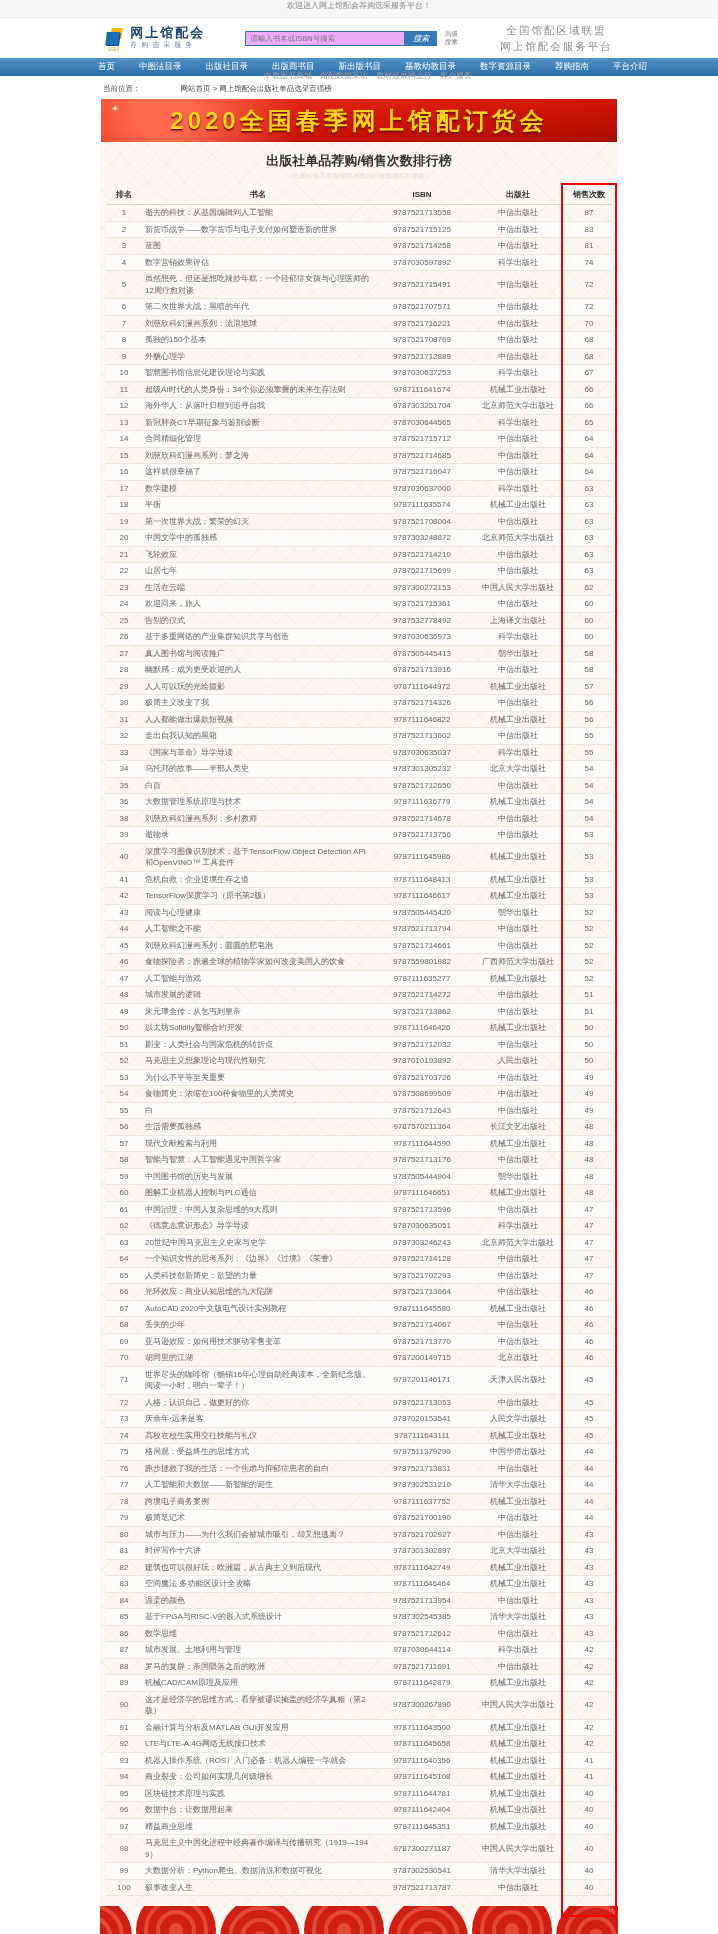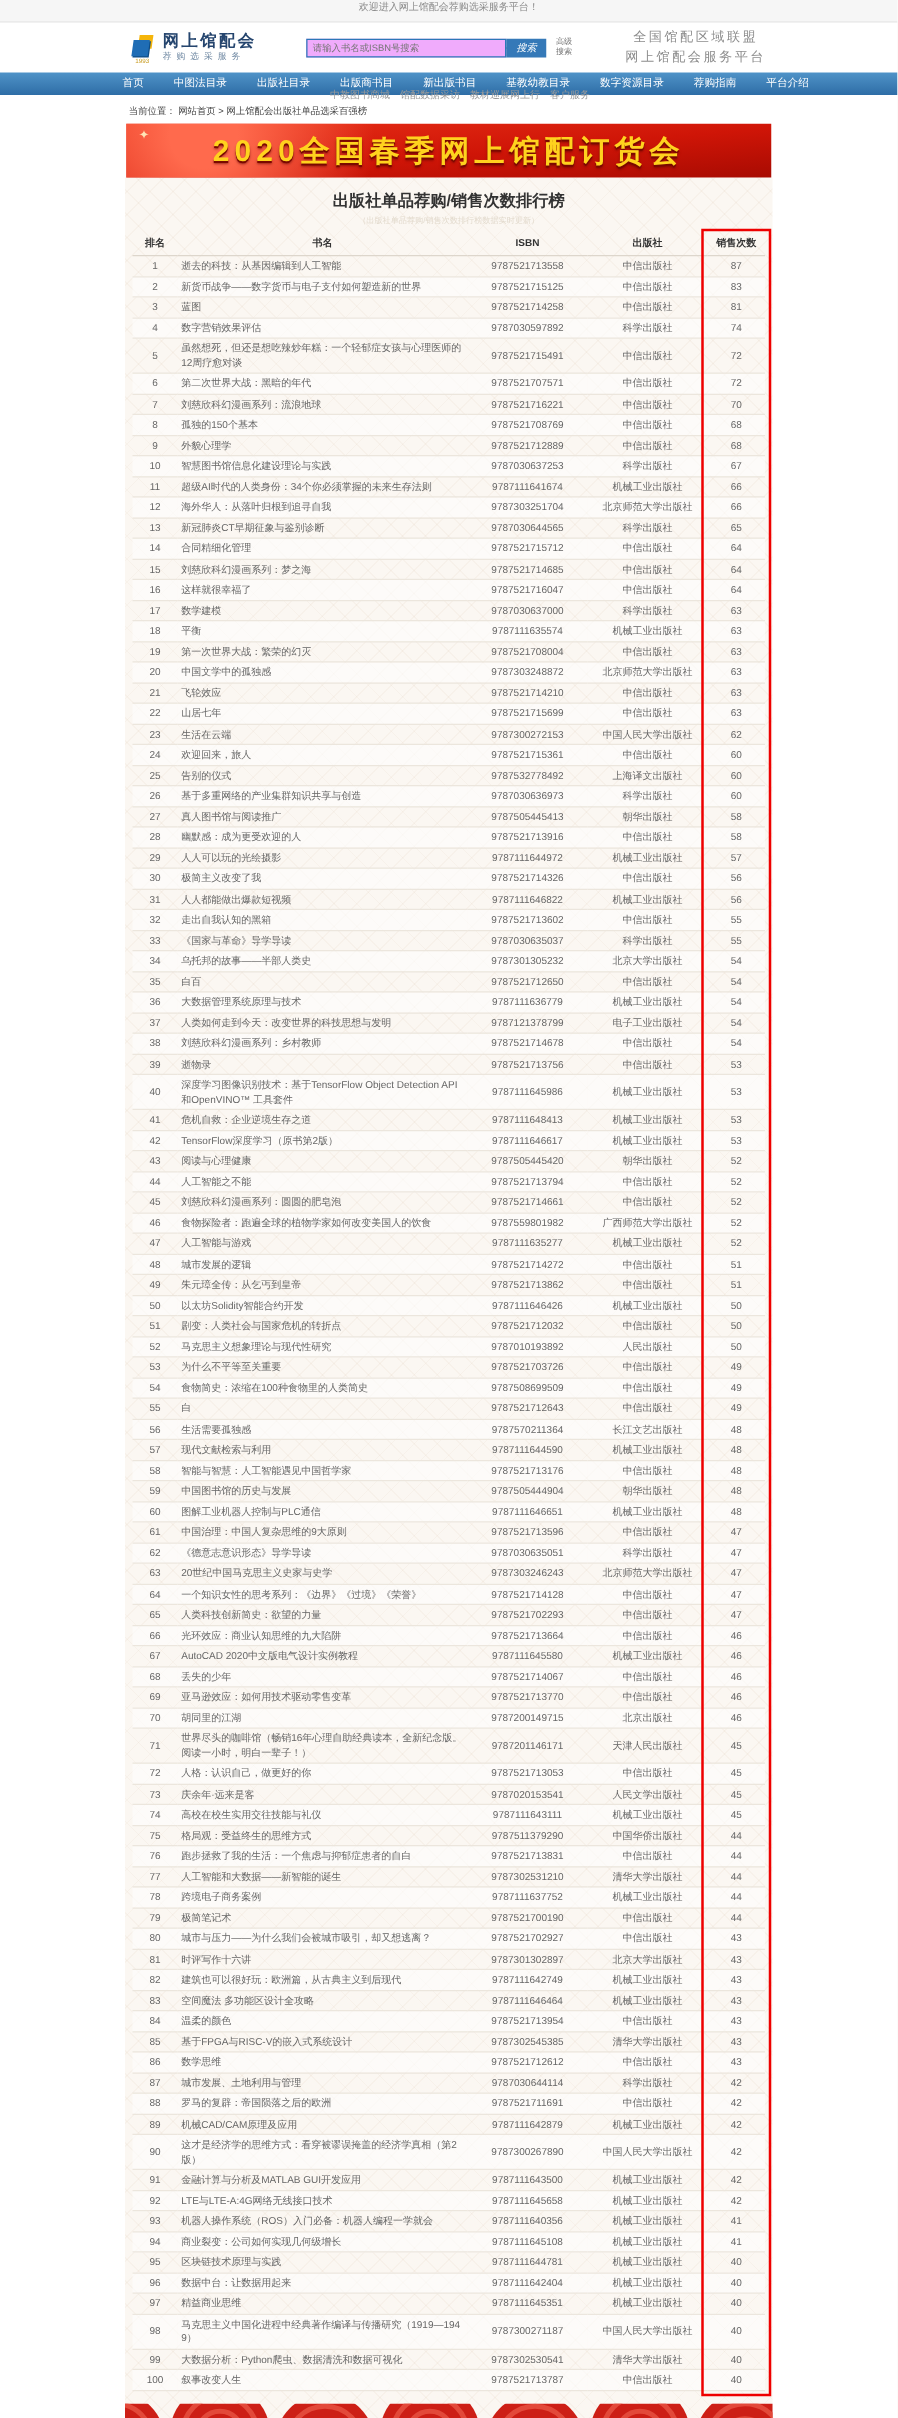--- a/index.html
+++ b/index.html
@@ -38,21 +38,21 @@
   .adv{margin-left:5px;font-size:6.5px;color:#777;line-height:1.2;text-align:center;cursor:pointer;}
   .slogan{font-size:10.5px;color:#8d8d8d;letter-spacing:2px;text-align:center;line-height:1.55;}
   
   .nav{
     height:18px;background:linear-gradient(#4f93c8,#2e6da6);
     display:flex;align-items:center;justify-content:center;gap:24px;padding-left:27px;
   }
   .nav .nav-item{font-size:8.5px;color:#ffffff;cursor:pointer;white-space:nowrap;}
   
   .breadcrumb{margin:8px 0 5px 103px;font-size:7.5px;color:#444;}
-  .breadcrumb .bc-link{color:#444;cursor:pointer;}
+  .breadcrumb .bc-link{color:#444;cursor:pointer;margin-left:38px;}
   
   .banner{
     width:516px;height:43px;margin:0 auto;position:relative;overflow:hidden;
     background:radial-gradient(circle at 12% 20%, #ff6a4d 0 6%, transparent 30%),
                linear-gradient(175deg,#e83018 0%,#cf1507 55%,#a80b02 100%);
     display:flex;align-items:center;justify-content:center;
   }
   .banner .spark{position:absolute;left:10px;top:4px;color:#fff3c2;font-size:10px;opacity:.9;}
   .banner .txt{
     font-size:24px;font-weight:800;color:#ffd21e;letter-spacing:4px;
@@ -422,27 +422,20 @@
             <td class="c-count">54</td>
           </tr>
           <tr>
             <td class="c-rank">36</td>
             <td class="c-title">大数据管理系统原理与技术</td>
             <td class="c-isbn">9787111636779</td>
             <td class="c-pub">机械工业出版社</td>
             <td class="c-count">54</td>
           </tr>
           <tr>
-            <td class="c-rank">37</td>
-            <td class="c-title">人类如何走到今天：改变世界的科技思想与发明</td>
-            <td class="c-isbn">9787121378799</td>
-            <td class="c-pub">电子工业出版社</td>
-            <td class="c-count">54</td>
-          </tr>
-          <tr>
             <td class="c-rank">38</td>
             <td class="c-title">刘慈欣科幻漫画系列：乡村教师</td>
             <td class="c-isbn">9787521714678</td>
             <td class="c-pub">中信出版社</td>
             <td class="c-count">54</td>
           </tr>
           <tr>
             <td class="c-rank">39</td>
             <td class="c-title">逝物录</td>
             <td class="c-isbn">9787521713756</td>

